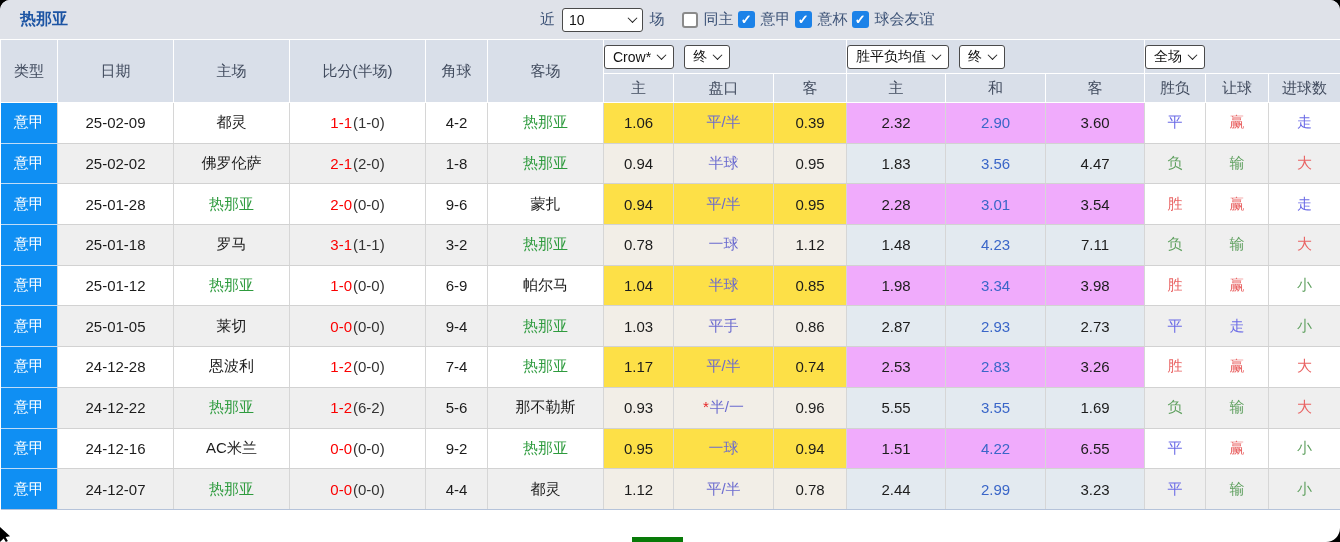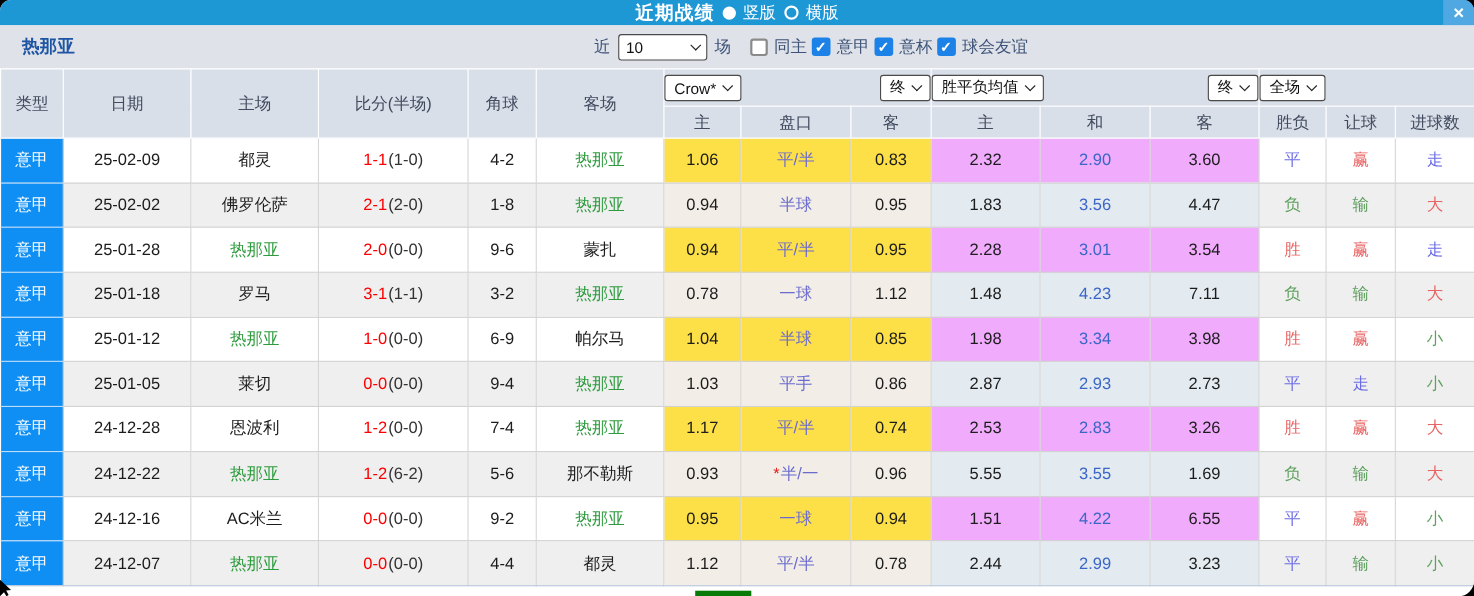--- a/index.html
+++ b/index.html
@@ -25,21 +25,21 @@
   
   .cb{display:inline-flex;align-items:center;justify-content:center;box-sizing:border-box;border-radius:3px;}
   .cb.checked{width:17px;height:17px;background:#1c82e8;color:#fff;font-size:13px;font-weight:bold;}
   .cb.unchecked{width:16px;height:16px;background:#fff;border:2px solid #8a8a8a;}
   .cb-label{margin-left:2px;}
   
   table{border-collapse:collapse;table-layout:fixed;width:1340px;}
   thead th{background:#d9dfe9;border:1px solid #fff;font-weight:normal;color:#414b5e;font-size:15px;padding:0;}
   .hrow1 th{height:33px;}
   .hrow2 th{height:28px;}
-  .sel-row{display:flex;align-items:center;justify-content:space-between;gap:10px;}
+  .sel-row{display:flex;align-items:center;justify-content:flex-start;gap:10px;}
   tbody tr{height:40.7px;}
   tbody td{text-align:center;font-size:15px;color:#1c1c1c;padding:0;
            border-right:1px solid #d6d6d6;border-bottom:1px solid #d2d2d2;}
   tbody tr:last-child td{border-bottom:1px solid #b5c3da;}
   tr.odd td{background:#fff;}
   tr.even td{background:#efefef;}
   td.c-league{background:#0f8ff3 !important;color:#fff;border-bottom:1px solid #bfdcf7;}
   tr.odd td.col-ah{background:#fde047;}
   tr.even td.col-ah{background:#f2eee7;}
   tr.odd td.col-wdl{background:#f0abfc;}
@@ -56,28 +56,20 @@
   
   .green-bar{position:absolute;left:632px;top:537px;width:51px;height:5px;background:#087a08;}
   .cursor{position:absolute;left:0;top:527px;width:14px;height:15px;background:#000;
           clip-path:polygon(0 0,0 100%,26% 76%,42% 100%,56% 93%,40% 66%,72% 62%);}
 </style>
 </head>
 <body>
 
 <div class="page">
 
-  <div class="titlebar">
-    <span class="title">近期战绩</span>
-    <span class="radio sel"></span>
-    <span class="radio-label">竖版</span>
-    <span class="radio unsel"></span>
-    <span class="radio-label">横版</span>
-    <span class="close-btn">×</span>
-  </div>
 
   <div class="filterbar">
     <span class="team">热那亚</span>
     <div class="filter-controls">
       <span>近</span>
       <span class="select" style="padding:0 6px;min-width:46px;gap:44px;">
         <span>10</span>
         <span class="chev"></span>
       </span>
       <span>场</span>
@@ -168,21 +160,21 @@
     <tbody>
         <tr class="odd">
           <td class="c-league">意甲</td>
           <td>25-02-09</td>
           <td><span>都灵</span></td>
           <td><span class="ft">1-1</span><span class="ht">(1-0)</span></td>
           <td>4-2</td>
           <td><span class="focus">热那亚</span></td>
           <td class="col-ah">1.06</td>
           <td class="col-ah hcap">平/半</td>
-          <td class="col-ah">0.83</td>
+          <td class="col-ah">0.39</td>
           <td class="col-wdl">2.32</td>
           <td class="col-wdl draw">2.90</td>
           <td class="col-wdl">3.60</td>
           <td class="c-blue">平</td>
           <td class="c-red">赢</td>
           <td class="c-blue">走</td>
         </tr>
         <tr class="even">
           <td class="c-league">意甲</td>
           <td>25-02-02</td>

